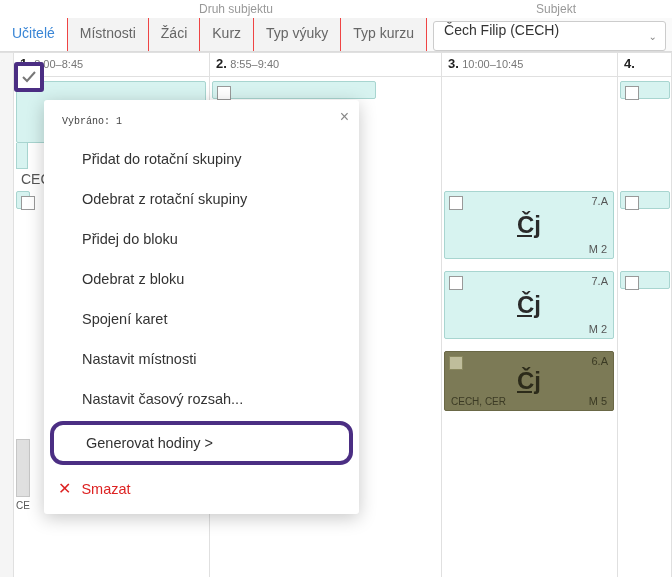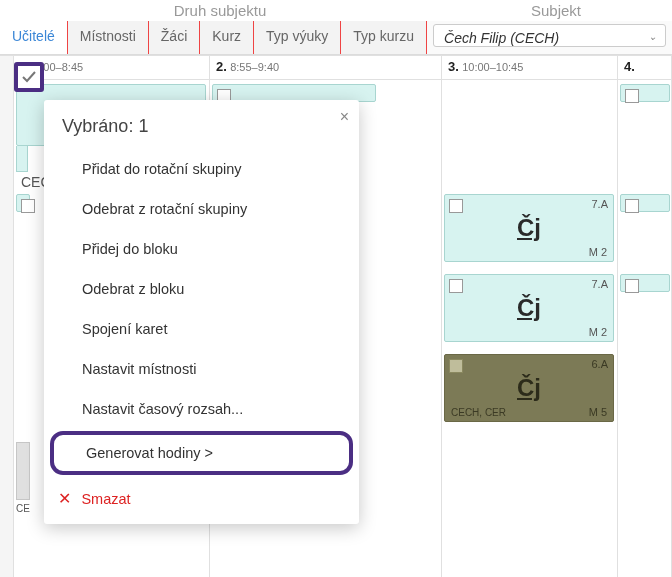--- a/index.html
+++ b/index.html
@@ -9,22 +9,22 @@
     background: #fff;
     color: #333;
     width: 672px;
     height: 577px;
     overflow: hidden;
     position: relative;
   }
   .header-labels {
     display: flex;
     color: #999;
-    font-size: 15px;
-    padding: 2px 0;
+    font-size: 12px;
+    padding: 2px 16px;
   }
   .header-labels .lbl-left { flex: 0 0 440px; text-align: center; }
   .header-labels .lbl-right { flex: 1; text-align: center; }
 
   .toolbar {
     display: flex;
     align-items: stretch;
     border-bottom: 1px solid #dcdcdc;
     height: 34px;
     background: #fafafa;
@@ -40,31 +40,30 @@
   .toolbar .tab.active {
     color: #3a86d6;
     background: #fff;
   }
   .toolbar .select-wrap {
     flex: 1;
     padding: 3px 6px;
   }
   .subject-select {
     width: 100%;
-    height: 23px;
+    height: 30px;
     border: 1px solid #ccc;
     border-radius: 3px;
     padding: 0 24px 0 10px;
     font-size: 14px;
     color: #333;
     background: #fff;
     position: relative;
     display: flex;
-    align-items: flex-end;
-    font-style: italic;
+    align-items: flex-start;
   }
   .subject-select .chevron {
     position: absolute;
     right: 8px;
     top: 50%;
     transform: translateY(-50%);
     color: #888;
     font-size: 10px;
   }
 
@@ -189,22 +188,23 @@
   }
   .context-menu .close {
     position: absolute;
     top: 8px; right: 10px;
     font-size: 16px;
     color: #888;
     cursor: pointer;
   }
   .context-menu .title {
     padding: 6px 18px 12px 18px;
-    font-size: 18px;
+    font-size: 10px;
     color: #444;
+    font-family: Liberation Mono, monospace;
   }
   .context-menu .item {
     padding: 12px 18px 12px 38px;
     font-size: 14.5px;
     color: #333;
     cursor: pointer;
   }
   .context-menu .item.highlight {
     border: 4px solid #4b2e83;
     border-radius: 13px;
@@ -287,21 +287,21 @@
       <div class="room-lbl">M 2</div>
     </div>
 
     <div class="card" style="top:218px;left:2px;width:170px;height:68px;">
       <div class="chk"></div>
       <div class="class-lbl">7.A</div>
       <div class="subject">Čj</div>
       <div class="room-lbl">M 2</div>
     </div>
 
-    <div class="card olive" style="top:298px;left:2px;width:170px;height:68px;padding-left:40px;">
+    <div class="card olive" style="top:298px;left:2px;width:170px;height:60px;padding-left:40px;">
       <div class="chk"></div>
       <div class="class-lbl">6.A</div>
       <div class="subject">Čj</div>
       <div class="room-lbl">M 5</div>
       <div class="teacher-lbl">CECH, CER</div>
     </div>
   </div>
 
   <div class="col c4">
     <div class="col-header">

